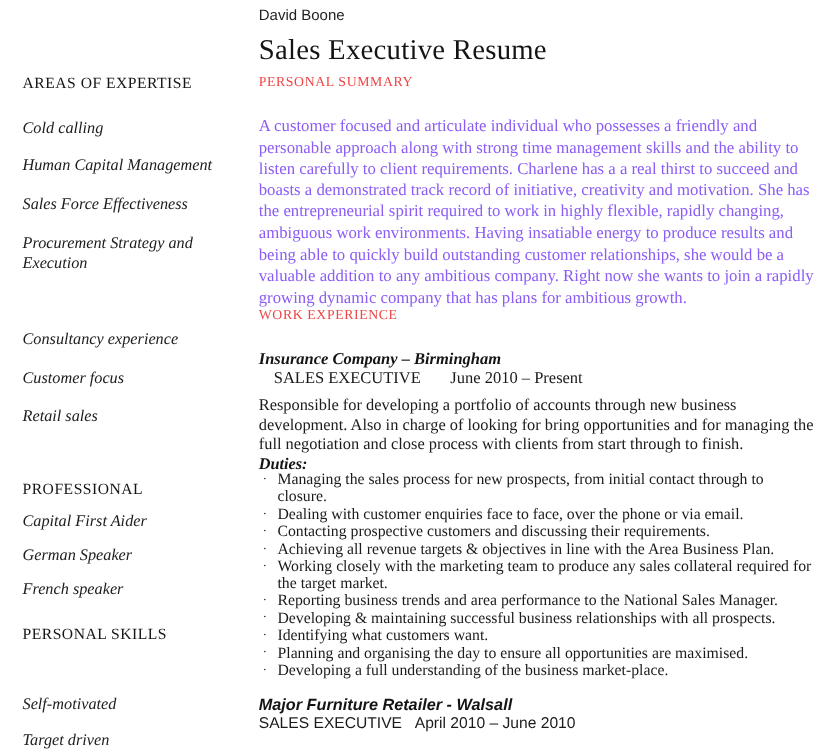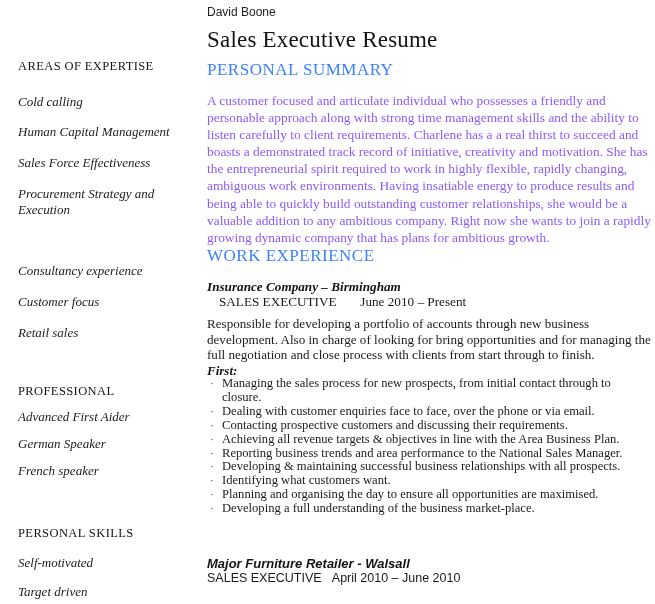--- a/index.html
+++ b/index.html
@@ -33,21 +33,21 @@
     top:5px;
     font-family:"Liberation Sans", sans-serif;
     font-size:12px; color:#1f1f1f;
   }
   .resume-title {
     top:27px;
     font-size:23px; font-weight:400; color:#141414;
     letter-spacing:0.2px; white-space:nowrap;
   }
   .sec-heading {
-    font-size:17px; letter-spacing:0.5px; color:#3b82f6; white-space:nowrap;
+    font-size:11px; letter-spacing:0.5px; color:#ef4444; white-space:nowrap;
   }
   .heading-personal-summary { top:60px; }
   .summary-text {
     top:92px; width:445px;
     font-size:13.4px; line-height:17.1px; color:#8b5cf6;
   }
   .heading-work-experience { top:246px; }
 
   .job1-company {
     top:279px;
@@ -97,51 +97,52 @@
     <div class="sb-heading" style="top:59px">AREAS OF EXPERTISE</div>
     <div class="sb-item" style="top:94px">Cold calling</div>
     <div class="sb-item" style="top:124px">Human Capital Management</div>
     <div class="sb-item" style="top:155px">Sales Force Effectiveness</div>
     <div class="sb-item" style="top:186px; width:152px">Procurement Strategy and Execution</div>
     <div class="sb-item" style="top:263px">Consultancy experience</div>
     <div class="sb-item" style="top:294px">Customer focus</div>
     <div class="sb-item" style="top:325px">Retail sales</div>
 
     <div class="sb-heading" style="top:384px">PROFESSIONAL</div>
-    <div class="sb-item" style="top:409px">Advanced First Aider</div>
+    <div class="sb-item" style="top:409px">Capital First Aider</div>
     <div class="sb-item" style="top:436px">German Speaker</div>
     <div class="sb-item" style="top:463px">French speaker</div>
 
-    <div class="sb-heading" style="top:526px">PERSONAL SKILLS</div>
+    <div class="sb-heading" style="top:500px">PERSONAL SKILLS</div>
     <div class="sb-item" style="top:555px">Self-motivated</div>
     <div class="sb-item" style="top:584px">Target driven</div>
   </aside>
 
   <main class="main">
 
     <div class="m-abs applicant-name">David Boone</div>
     <h1 class="m-abs resume-title">Sales Executive Resume</h1>
 
     <div class="m-abs sec-heading heading-personal-summary">PERSONAL SUMMARY</div>
     <p class="m-abs summary-text">A customer focused and articulate individual who possesses a friendly and personable approach along with strong time management skills and the ability to listen carefully to client requirements. Charlene has a a real thirst to succeed and boasts a demonstrated track record of initiative, creativity and motivation. She has the entrepreneurial spirit required to work in highly flexible, rapidly changing, ambiguous work  environments. Having insatiable energy to produce results and being able to quickly build outstanding customer relationships, she would be a valuable addition to any ambitious company. Right now she wants to join a rapidly growing dynamic company that has plans for ambitious growth.</p>
 
     <div class="m-abs sec-heading heading-work-experience">WORK EXPERIENCE</div>
 
     <div class="m-abs job1-company">Insurance Company – Birmingham</div>
     <div class="m-abs job1-roleline">
       <span class="role">SALES EXECUTIVE</span>
       <span class="dates">June 2010 – Present</span>
     </div>
     <p class="m-abs job1-desc">Responsible for developing a portfolio of accounts through new business development. Also in charge of looking for bring opportunities and for managing the full negotiation and close process with clients from start through to finish.</p>
-    <div class="m-abs duties-label">First:</div>
+    <div class="m-abs duties-label">Duties:</div>
     <ul class="m-abs duties-list">
       <li>Managing the sales process for new prospects, from initial contact through to closure.</li>
       <li>Dealing with customer enquiries face to face, over the phone or via email.</li>
       <li>Contacting prospective customers and discussing their requirements.</li>
       <li>Achieving all revenue targets &amp; objectives in line with the Area Business Plan.</li>
+      <li>Working closely with the marketing team to produce any sales collateral required for the target market.</li>
       <li>Reporting business trends and area performance to the National Sales Manager.</li>
       <li>Developing &amp; maintaining successful business relationships with all prospects.</li>
       <li>Identifying what customers want.</li>
       <li>Planning and organising the day to ensure all opportunities are maximised.</li>
       <li>Developing a full understanding of the business market-place.</li>
     </ul>
 
     <div class="m-abs job2-company">Major Furniture Retailer - Walsall</div>
     <div class="m-abs job2-roleline">
       <span class="role">SALES EXECUTIVE</span>

